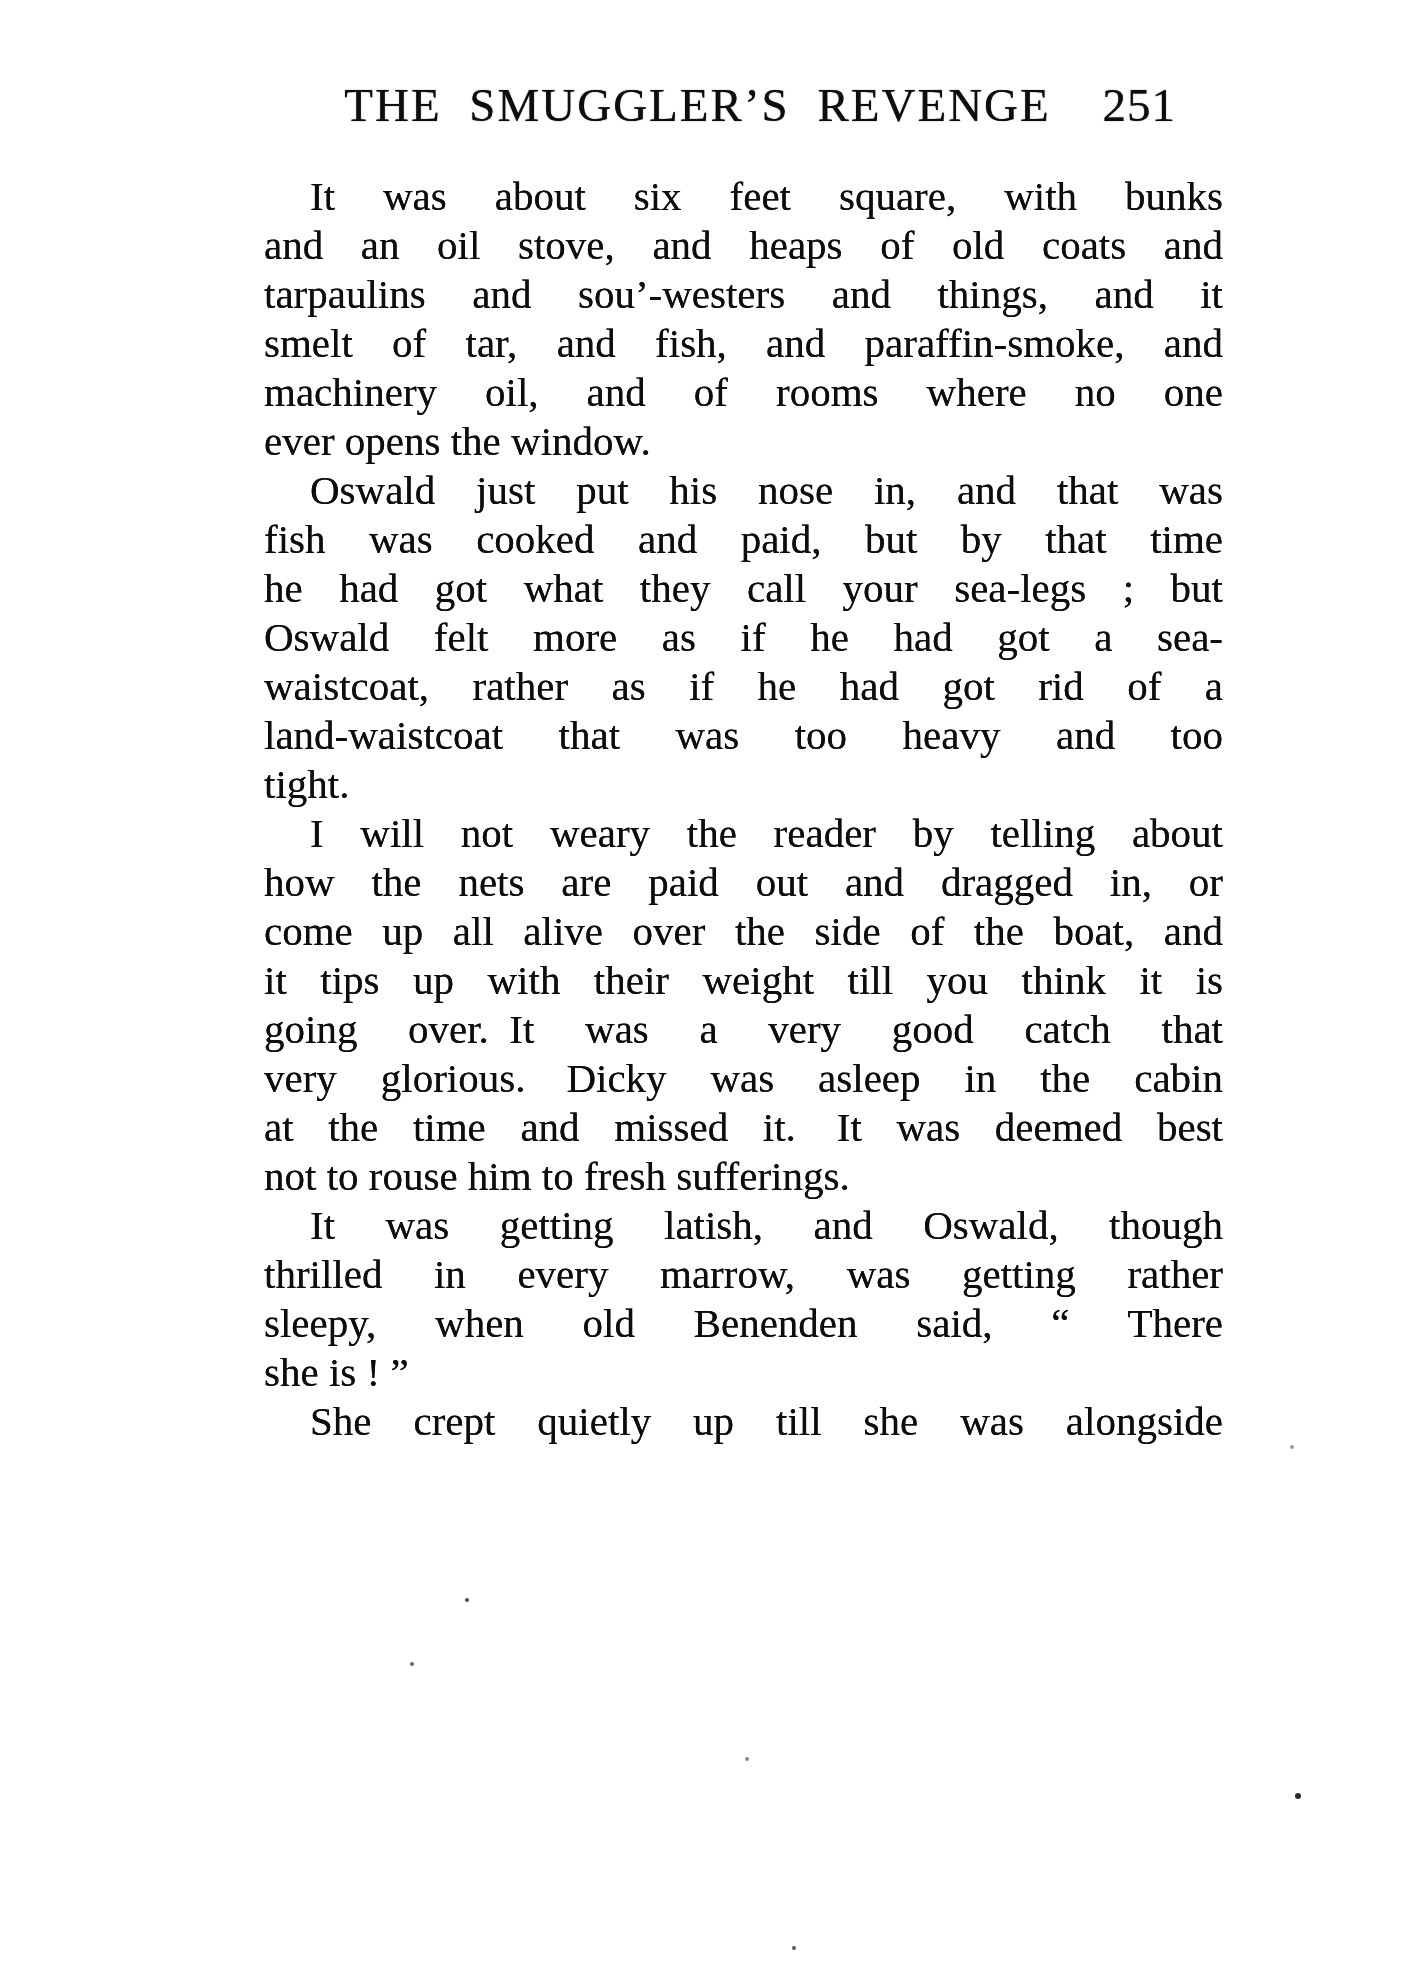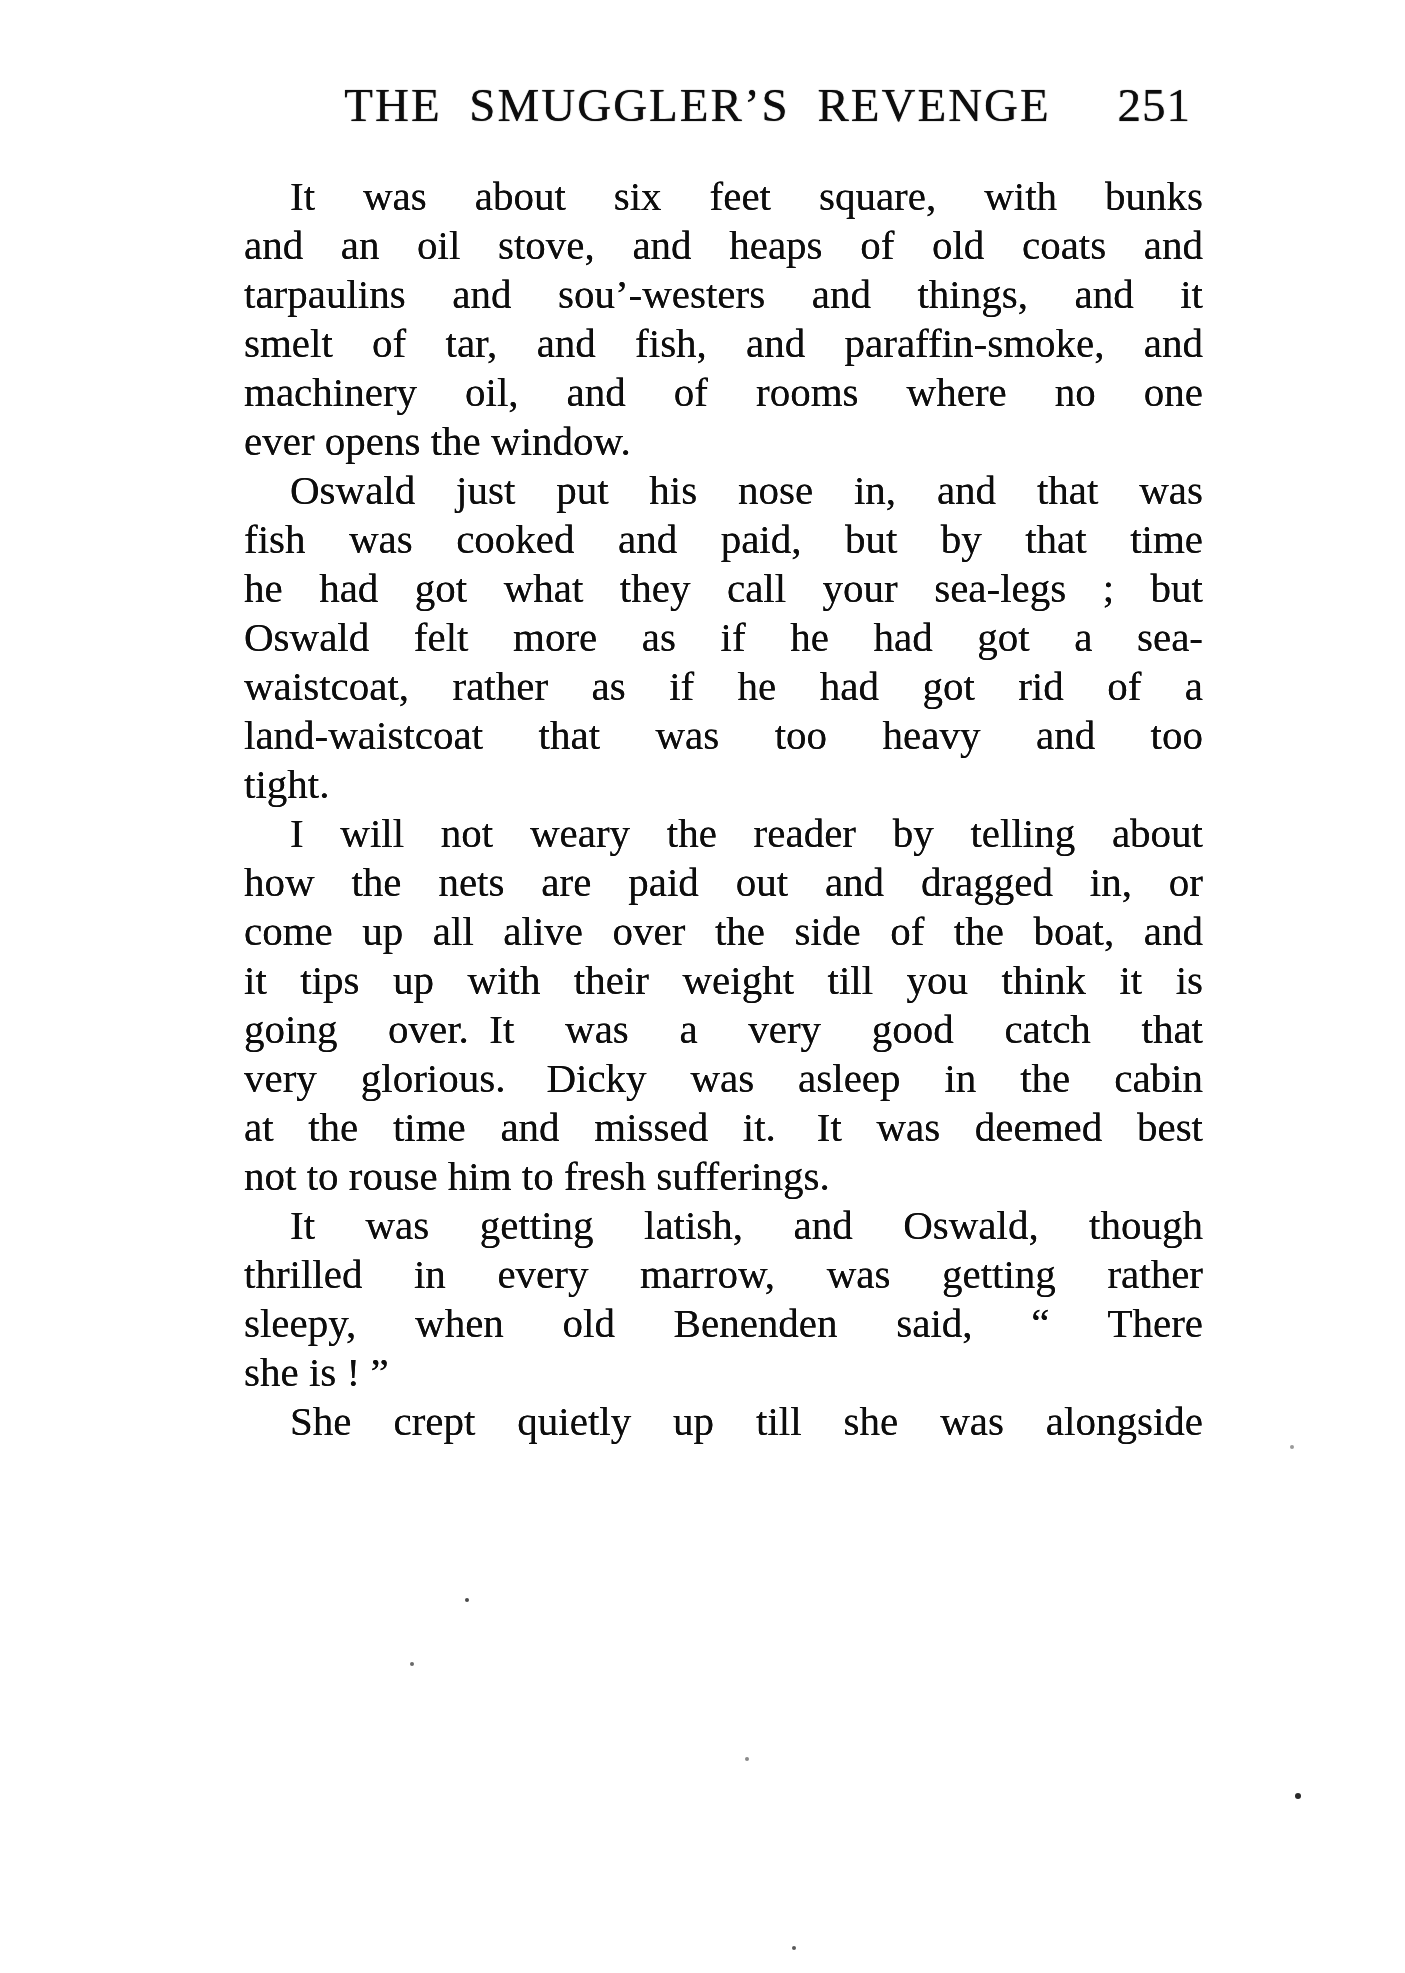--- a/index.html
+++ b/index.html
@@ -30,29 +30,29 @@
     display: block;
     text-align: center;
     letter-spacing: 2px;
     word-spacing: 14px;
     transform: translateX(-28px);
     text-shadow: 0 0 1px rgba(0,0,0,0.85);
     white-space: nowrap;
   }
   .page-number {
     position: absolute;
-    right: 14px;
+    right: 29px;
     top: 0;
     letter-spacing: 1px;
     text-shadow: 0 0 1px rgba(0,0,0,0.85);
   }
   
   .text-block {
     position: absolute;
-    left: 244px;
+    left: 264px;
     top: 172px;
     width: 959px;
     font-size: 41px;
   }
   .para {
     margin: 0;
     padding: 0;
   }
   .line {
     display: block;

